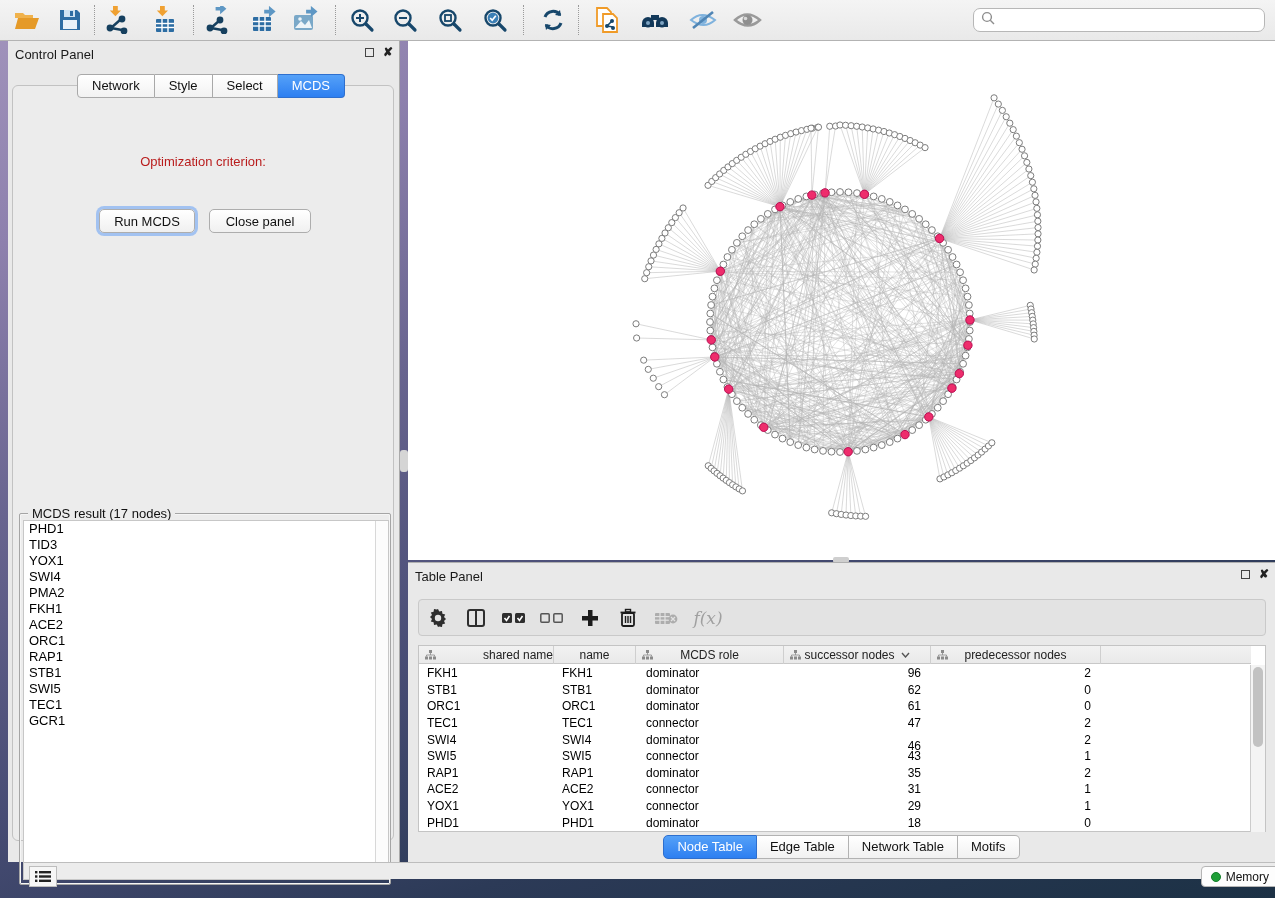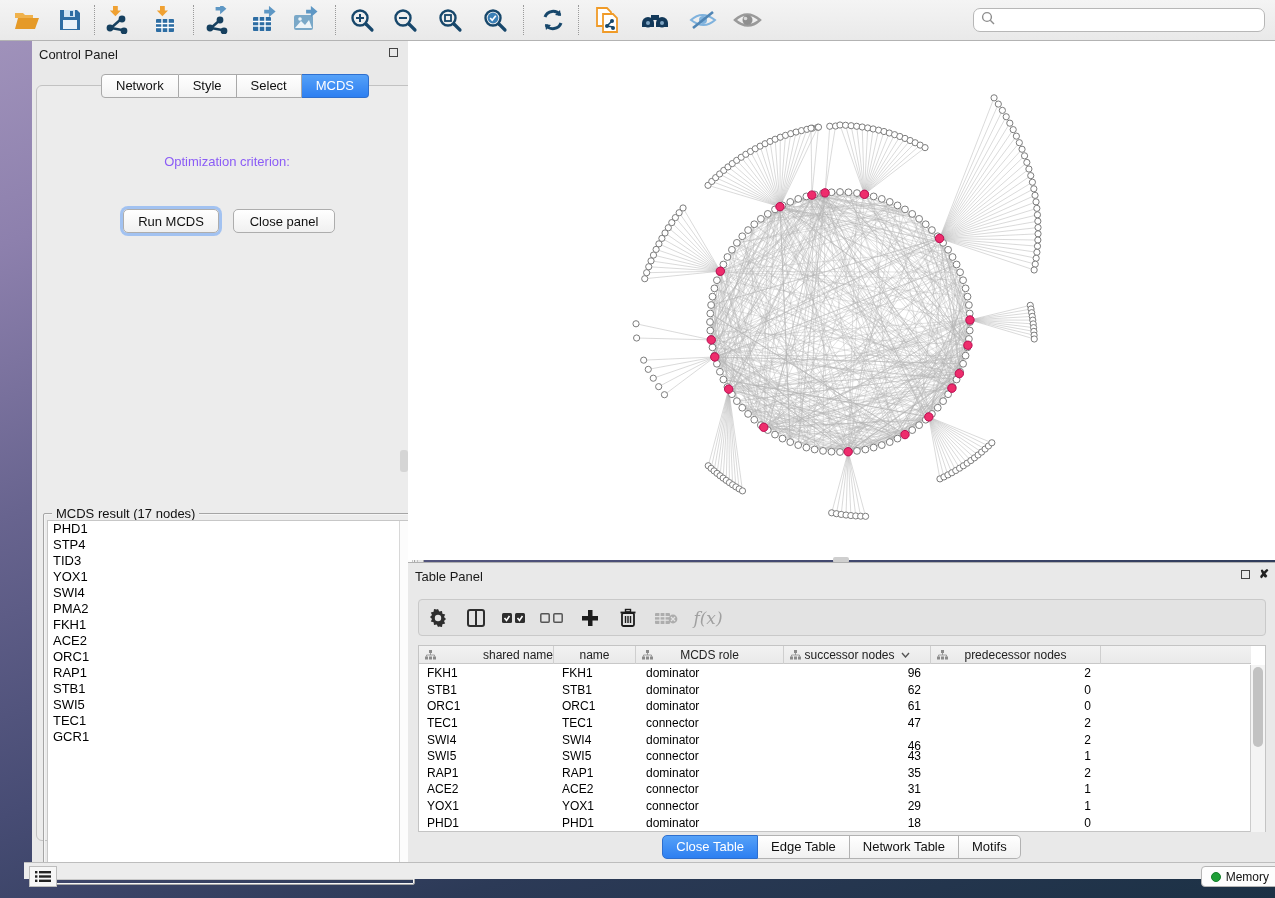--- a/index.html
+++ b/index.html
@@ -8,32 +8,32 @@
     background:linear-gradient(160deg,#a395bd 0%,#8d80ad 18%,#68648f 38%,#474c74 60%,#2c3a57 78%,#1c3145 100%); }
   .toolbar { position:absolute; left:0; top:0; width:1275px; height:41px;
     background:linear-gradient(#f4f4f4,#e9e9e9); border-bottom:1px solid #b3b3b3; }
   .tb-icon { position:absolute; top:3px; width:34px; height:34px; display:flex; align-items:center; justify-content:center; cursor:default; }
   .tb-sep { position:absolute; top:5px; width:0; height:30px; border-left:1px dotted #9a9a9a; }
   .searchbox { position:absolute; left:973px; top:8px; width:292px; height:24px; background:#fff;
     border:1px solid #b7b7b7; border-radius:7px; display:flex; align-items:center; padding-left:7px; }
   .searchbox input { border:none; outline:none; flex:1; font-size:12px; background:transparent; padding-left:5px; font-family:"Liberation Sans",sans-serif; }
 
   
-  .control-panel { position:absolute; left:8px; top:41px; width:392px; height:821px; background:#e9e9e9; border-right:1px solid #aaa;margin-left:24px; }
+  .control-panel { position:absolute; left:8px; top:41px; width:392px; height:821px; background:#e9e9e9; border-right:1px solid #aaa; }
   .panel-header { position:absolute; left:0; top:0; width:100%; height:26px; font-size:13px; color:#1a1a1a; padding:6px 0 0 7px; }
   .win-btns { position:absolute; top:6px; right:6px; display:flex; gap:9px; align-items:center; }
   .float-btn { width:9px; height:9px; border:1.6px solid #444; background:transparent; }
   .close-btn { font-size:12px; font-weight:bold; color:#222; line-height:10px; }
   .cp-tabs { position:absolute; left:69px; top:33px; display:flex; }
   .cp-tab { font-size:13px; color:#111; background:linear-gradient(#ffffff,#f2f2f2); border:1px solid #a9a9a9; border-left:none; padding:3px 14px 4px; }
   .cp-tab:first-child { border-left:1px solid #a9a9a9; border-radius:4px 0 0 4px; }
   .cp-tab:last-child { border-radius:0 4px 4px 0; }
   .cp-tab.active { background:linear-gradient(#55a1f8,#2d7ff1); color:#fff; border-color:#2e6fce; }
   .cp-content { position:absolute; left:4px; top:44px; width:382px; height:756px; border:1px solid #c2c2c2; border-radius:6px; background:#ececec; }
-  .opt-label { position:absolute; left:0; top:68px; width:100%; text-align:center; font-size:13px; color:#8b5cf6; }
+  .opt-label { position:absolute; left:0; top:68px; width:100%; text-align:center; font-size:13px; color:#b91c1c; }
   .dropdown { position:absolute; left:37px; top:89px; width:313px; height:24px; background:#fff; border:1px solid #ababab; border-radius:5px;
     font-size:13px; color:#111; display:flex; align-items:center; padding-left:10px; }
   .dd-stepper { position:absolute; right:0; top:-1px; width:20px; height:24px; border-radius:0 5px 5px 0;
     background:linear-gradient(#6fb1f9,#2c7bea); display:flex; flex-direction:column; align-items:center; justify-content:center; gap:2px; }
   .tri-up { width:0; height:0; border-left:4px solid transparent; border-right:4px solid transparent; border-bottom:5px solid #fff; }
   .tri-dn { width:0; height:0; border-left:4px solid transparent; border-right:4px solid transparent; border-top:5px solid #fff; }
   .btn { position:absolute; height:24px; background:linear-gradient(#ffffff,#f0f0f0); border:1px solid #adadad; border-radius:5px;
     font-size:13px; color:#111; display:flex; align-items:center; justify-content:center; font-family:"Liberation Sans",sans-serif; }
   .btn.run { left:86px; top:123px; width:96px; box-shadow:0 0 0 3px rgba(102,160,245,.55); }
   .btn.closep { left:196px; top:123px; width:102px; }
@@ -266,21 +266,20 @@
     </div>
     <div class="cp-content">
       <div class="opt-label">Optimization criterion:</div>
       <div class="btn run">Run MCDS</div>
       <div class="btn closep">Close panel</div>
       <div class="result-group">
         <div class="result-title">MCDS result (17 nodes)</div>
         <div class="result-list" id="result-list">
           <div class="result-scroll"></div>
         <div class="result-item">PHD1</div>
-            <div class="result-item">STP4</div>
             <div class="result-item">TID3</div>
             <div class="result-item">YOX1</div>
             <div class="result-item">SWI4</div>
             <div class="result-item">PMA2</div>
             <div class="result-item">FKH1</div>
             <div class="result-item">ACE2</div>
             <div class="result-item">ORC1</div>
             <div class="result-item">RAP1</div>
             <div class="result-item">STB1</div>
             <div class="result-item">SWI5</div>
@@ -1453,21 +1452,21 @@
             <div class="gcell" style="width: 148px; padding-left: 10px;">dominator</div>
             <div class="gcell" style="width: 147px; text-align: right; padding-right: 10px;">18</div>
             <div class="gcell" style="width: 170px; text-align: right; padding-right: 10px;">0</div>
           </div>
         </div>
       <div class="grid-vscroll">
           <div class="grid-vthumb"></div>
         </div>
     </div>
     <div class="tp-tabs" id="tp-tabs">
-        <div class="tp-tab active">Close Table</div>
+        <div class="tp-tab active">Node Table</div>
         <div class="tp-tab">Edge Table</div>
         <div class="tp-tab">Network Table</div>
         <div class="tp-tab">Motifs</div>
       </div>
   </div>
 
   <div class="status-bar">
     <div class="list-btn">
       <svg width="16" height="13" viewBox="0 0 16 13">
           <g fill="#222">

